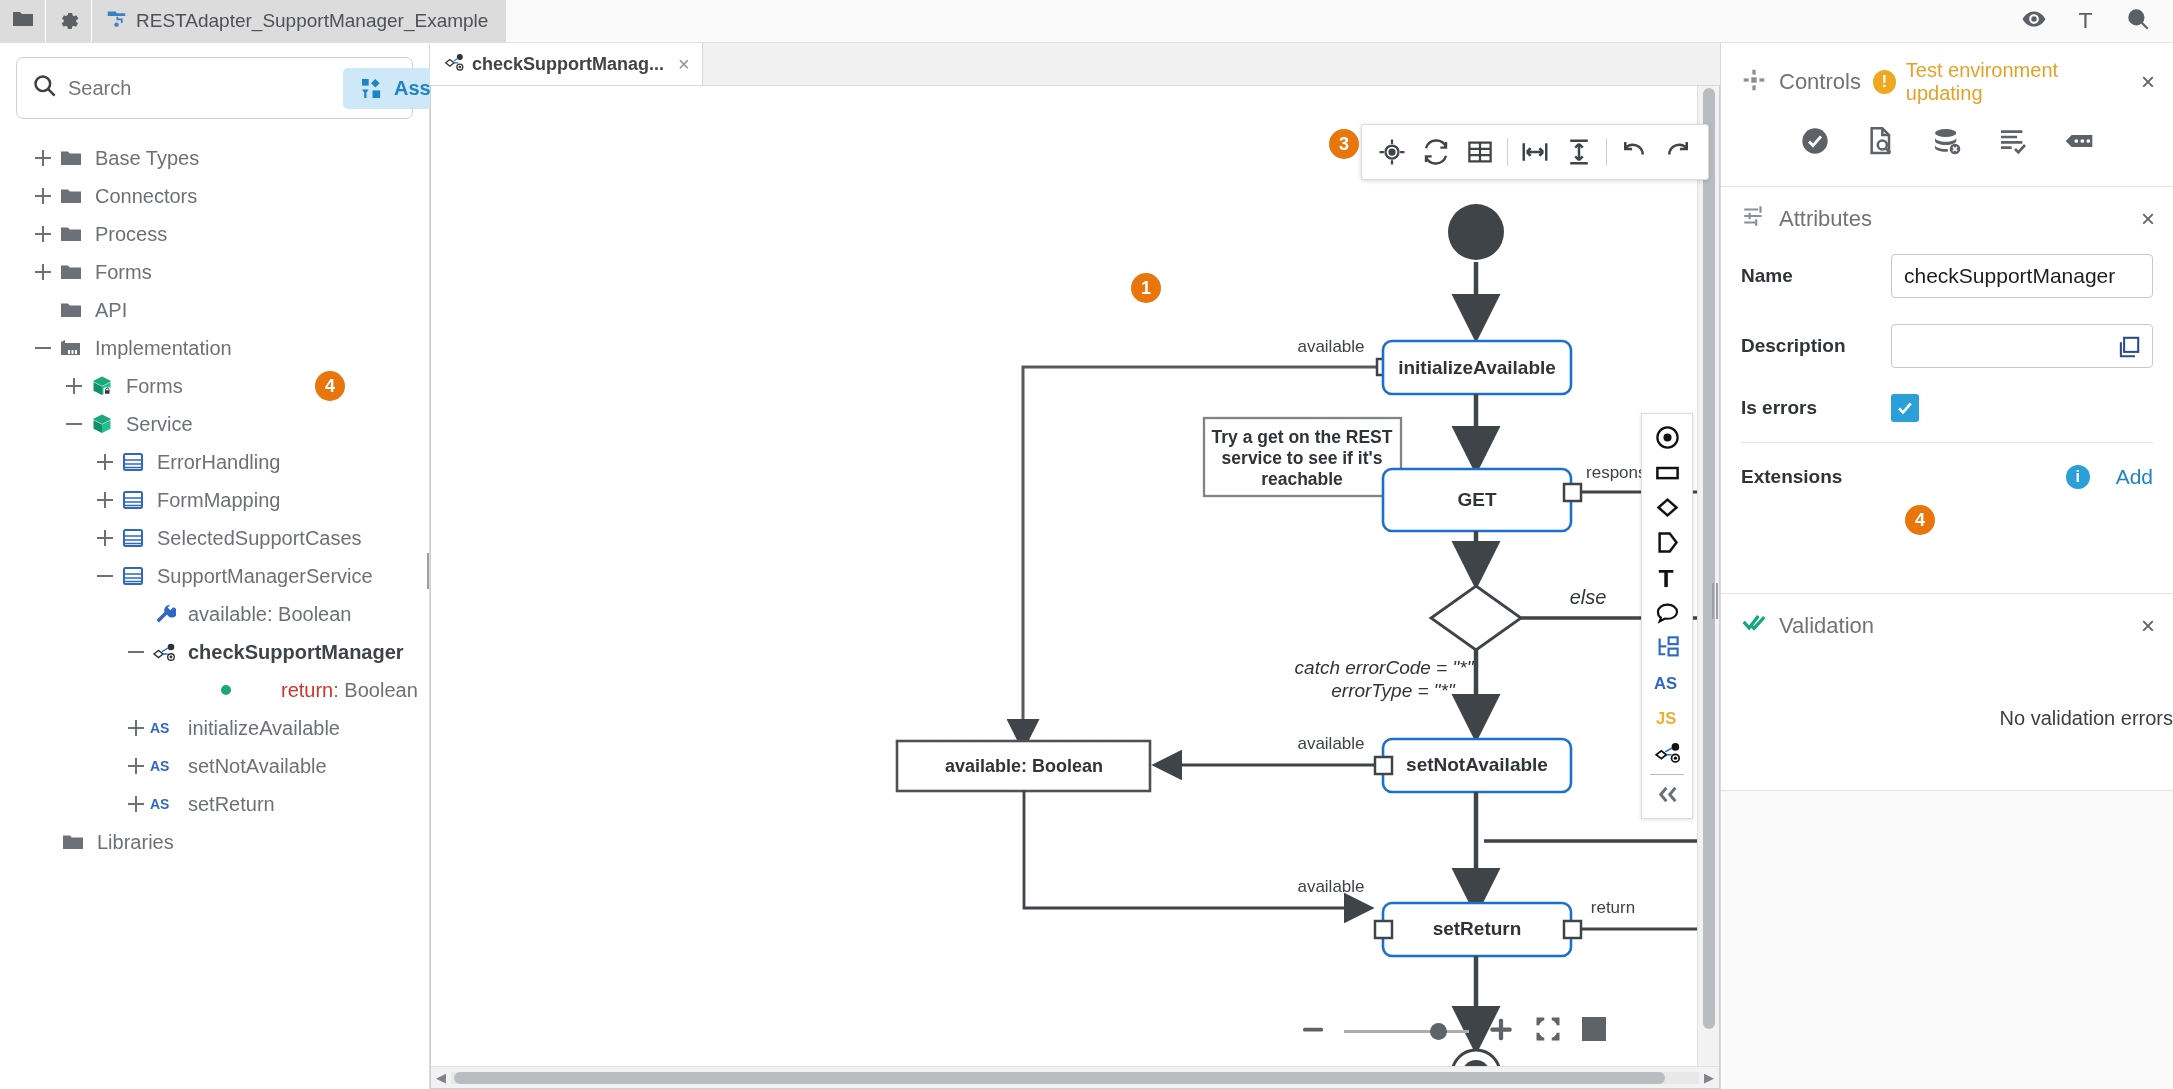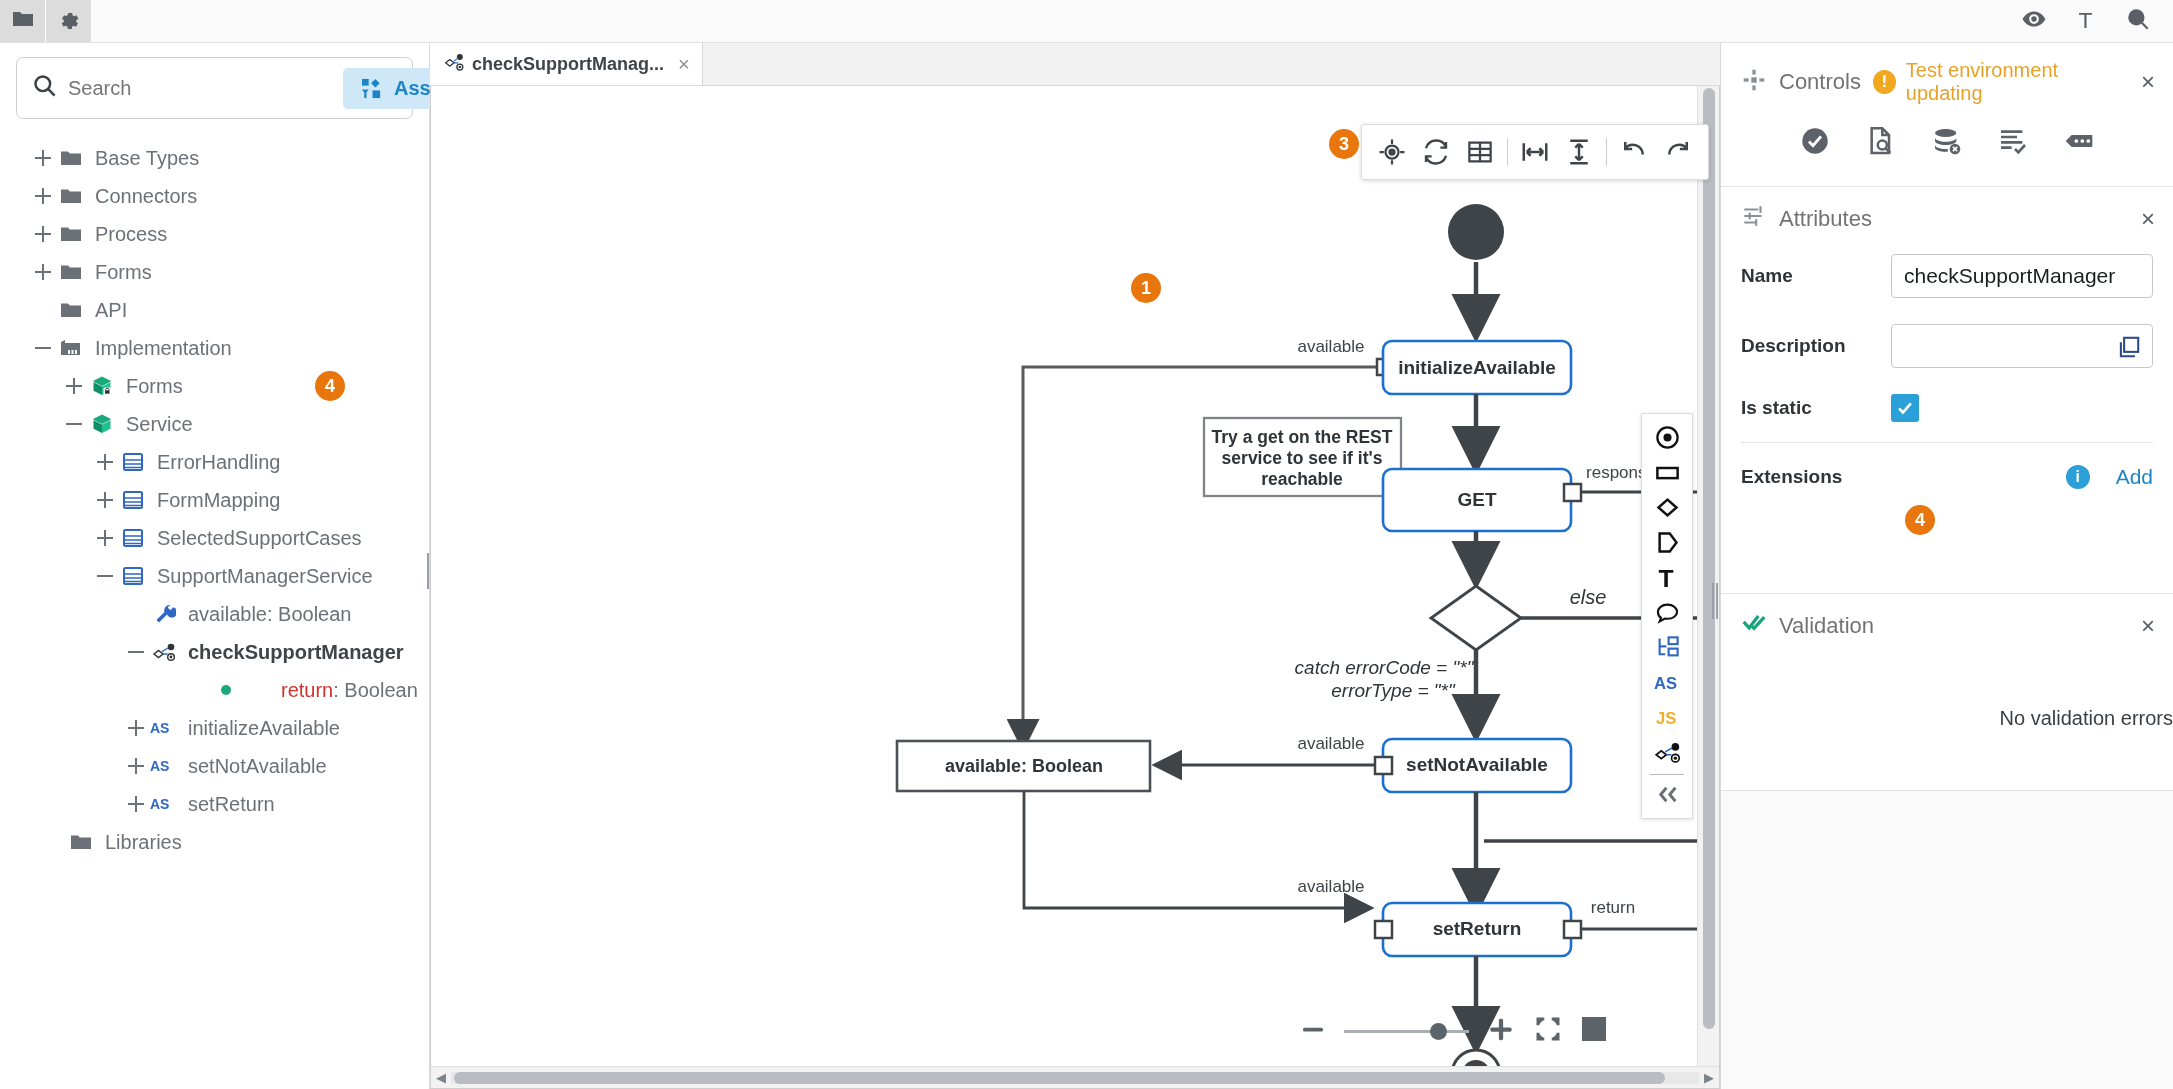--- a/index.html
+++ b/index.html
@@ -150,20 +150,30 @@
       </span>
     </div>
     <div class="tb-icon-btn">
       <span>
         <svg viewBox="0 0 24 24">
             <path d="M12 8a4 4 0 100 8 4 4 0 000-8zm0 2.5a1.5 1.5 0 110 3 1.5 1.5 0 010-3z"></path>
             <path d="M19.4 13l2-1.2-2-3.5-2.2.9a7.6 7.6 0 00-1.7-1L15.2 6h-4l-.3 2.2c-.6.25-1.2.6-1.7 1l-2.2-.9-2 3.5 1.8 1.3c-.05.3-.08.6-.08.9s.03.6.08.9L4.6 16.2l2 3.5 2.2-.9c.5.4 1.1.75 1.7 1l.3 2.2h4l.3-2.2c.6-.25 1.2-.6 1.7-1l2.2.9 2-3.5-1.8-1.3c.05-.3.08-.6.08-.9s-.03-.6-.08-.9z"></path>
           </svg>
       </span>
     </div>
+    <div class="proj-tab">
+      <span>
+        <svg viewBox="0 0 24 24">
+            <path d="M2 4h9l1.5 2H22v3H2z" fill="#3b7fc4"></path>
+            <path d="M12 10v4h5v3h2v-5h-5v-2z" fill="#3b7fc4"></path>
+            <circle cx="12" cy="19" r="2.5" fill="#3b7fc4"></circle>
+          </svg>
+      </span>
+      <span>RESTAdapter_SupportManager_Example</span>
+    </div>
     <div class="topbar-right">
       <span>
         <svg viewBox="0 0 24 24">
             <path d="M12 5C6.5 5 2.7 9.3 1.5 12c1.2 2.7 5 7 10.5 7s9.3-4.3 10.5-7C21.3 9.3 17.5 5 12 5zm0 11.5A4.5 4.5 0 1112 7.5a4.5 4.5 0 010 9zm0-2a2.5 2.5 0 100-5 2.5 2.5 0 000 5z"></path>
           </svg>
       </span>
       <span>
         <svg viewBox="0 0 24 24">
             <text x="5" y="20" font-size="21" font-family="Liberation Serif, serif" fill="#5a6066">T</text>
           </svg>
@@ -454,21 +464,21 @@
                 <path d="M2 9h16v2H2z" fill="#6b7176"></path>
               </svg>
             </span>
             <span class="ico">
               <svg width="30" height="18" viewBox="0 0 30 18">
                 <text x="1" y="14" font-size="14" font-weight="bold" font-family="Liberation Mono, monospace" fill="#2f68c4">AS</text>
               </svg>
             </span>
             <span class="lbl">setReturn</span>
           </div>
-          <div class="node" style="padding-left: 40px;">
+          <div class="node" style="padding-left: 32px;">
             <span class="exp"></span>
             <span class="ico">
               <svg width="24" height="24" viewBox="0 0 24 24">
                 <path d="M2 5.5h7l1.8 2H22V19H2z" fill="#6b7176"></path>
               </svg>
             </span>
             <span class="lbl">Libraries</span>
           </div>
         </div>
 
@@ -829,21 +839,21 @@
             <span class="copy-ic">
               <svg width="26" height="26" viewBox="0 0 24 24" fill="none" stroke="#2b4a8b" stroke-width="1.9">
                 <rect x="7.5" y="3.5" width="13" height="13"></rect>
                   <path d="M4.5 7.5v13h13"></path>
               </svg>
             </span>
           </div>
         </div>
 
         <div class="attr-row">
-          <div class="attr-label">Is static</div>
+          <div class="attr-label">Is errors</div>
           <div class="chk">
             <svg viewBox="0 0 24 24" fill="none" stroke="#fff" stroke-width="3.2">
                 <path d="M5 12.5l4.5 5L19 6.5"></path>
               </svg>
           </div>
         </div>
 
         <div class="hr"></div>
 
         <div class="ext-row">

